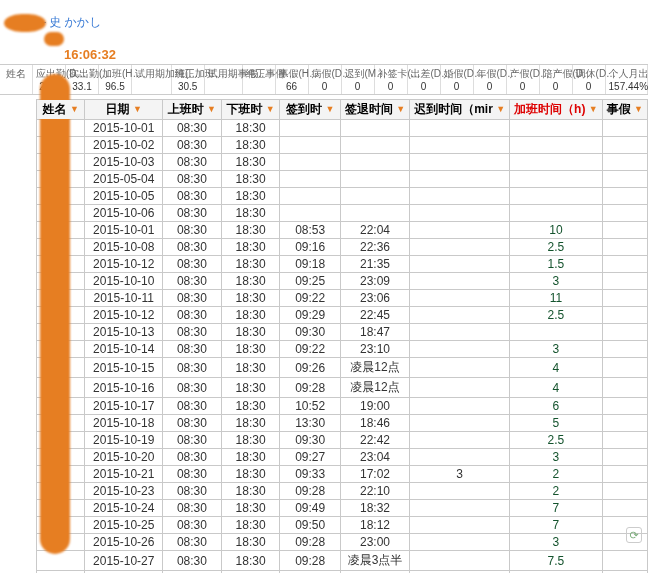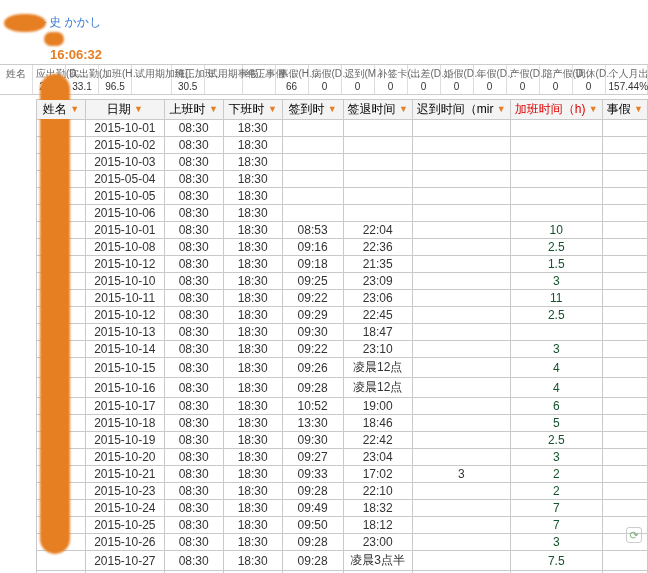--- a/index.html
+++ b/index.html
@@ -1,24 +1,24 @@
 <!DOCTYPE html>
 <html><head>
 <meta charset="utf-8">
 <style>
 html,body{margin:0;padding:0;font-family:"Microsoft YaHei",Arial,sans-serif;font-size:11px;color:#333;background:#fff;width:648px;height:573px;overflow:hidden}
 .top-bar{padding:14px 8px;color:#3a7bd5;font-size:12px}
-.clock{color:#e67e22;font-weight:bold;padding:2px 50px;font-size:13px}
+.clock{color:#e67e22;font-weight:bold;padding:2px 64px;font-size:13px}
 .summary-row{display:flex;border-top:1px solid #ccc;border-bottom:1px solid #ccc;font-size:10px}
 .summary-cell{border-right:1px solid #ddd;padding:2px 3px;text-align:center;min-width:26px;white-space:nowrap}
 .summary-cell .hdr{color:#666}
 .summary-cell .val{color:#333}
 .sheet{margin:4px 0 0 36px;border-collapse:collapse;font-size:12px}
 .sheet th,.sheet td{border:1px solid #c9c9c9;padding:1px 4px;text-align:center;height:14px;white-space:nowrap}
-.sheet th{background:#f4f4f4;font-weight:normal;color:#000;position:relative}
+.sheet th{background:#f4f4f4;font-weight:bold;color:#000;position:relative}
 .sheet th.red{color:#d00}
 .sheet th .arrow{color:#e67e22;font-size:9px;position:relative;top:-1px}
 .sheet td.name{width:40px}
 .sheet td.date{width:70px}
 .sheet td.t{width:50px}
 .sheet td.sig{width:52px}
 .sheet td.ot{width:60px}
 .sheet td.red{color:#14532d}
 .sheet td.last{width:24px}
 .redact{position:absolute;background:#e67e22;border-radius:50%/60%;filter:blur(1px)}

